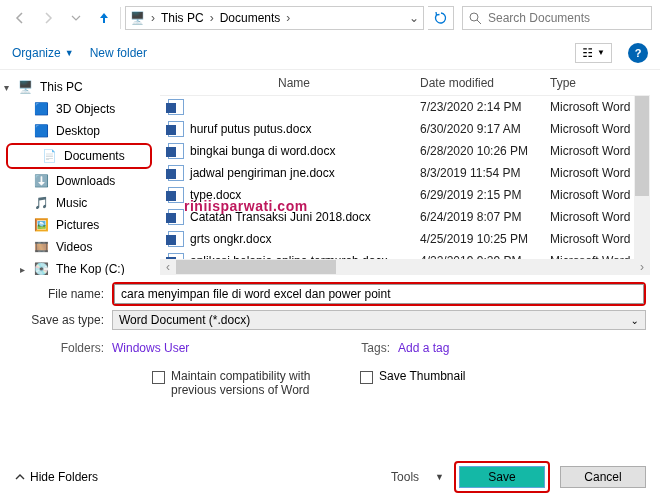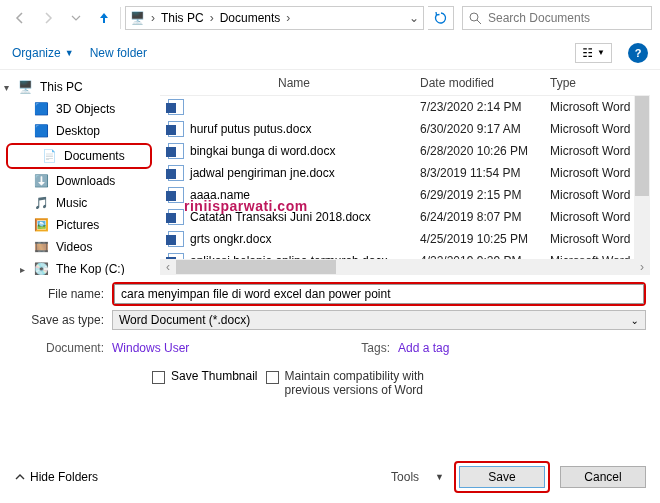--- a/index.html
+++ b/index.html
@@ -58,21 +58,21 @@
 .meta-label { width: 90px; text-align: right; color: #555; }
 .link-blue { color: #6d28d9; }
 .check-row { display: flex; align-items: flex-start; gap: 6px; }
 .check-box { width: 13px; height: 13px; border: 1px solid #555; margin-top: 2px; flex-shrink: 0; }
 
 .footer { position: absolute; bottom: 10px; left: 0; right: 0; display: flex; align-items: center; padding: 0 14px; gap: 10px; height: 32px; }
 .footer .hf { display: flex; align-items: center; gap: 4px; }
 .footer .spacer { flex: 1; }
 .tools { display: flex; align-items: center; gap: 16px; color: #444; }
 .btn { width: 86px; height: 22px; border: 1px solid #adadad; background: #e1e1e1; display: flex; align-items: center; justify-content: center; }
-.btn.primary { background: #e5e5e5; border-color: #5ea6db; }
+.btn.primary { background: #14b8a6; border-color: #5ea6db; }
 .btn-hl { border: 2px solid #d40000; border-radius: 4px; padding: 3px; }
 
 svg { display: block; }
 </style>
 </head>
 <body>
 
 <div class="toolbar">
   <div class="nav-btn">
       <svg width="16" height="16">
@@ -211,21 +211,21 @@
           <div class="fname">
             <div class="docx-icon"></div>
             <span>jadwal pengiriman jne.docx</span>
           </div>
           <div class="date">8/3/2019 11:54 PM</div>
           <div class="type">Microsoft Word D</div>
         </div>
         <div class="row">
           <div class="fname">
             <div class="docx-icon"></div>
-            <span>aaaa.name</span>
+            <span>type.docx</span>
           </div>
           <div class="date">6/29/2019 2:15 PM</div>
           <div class="type">Microsoft Word D</div>
         </div>
         <div class="row">
           <div class="fname">
             <div class="docx-icon"></div>
             <span>Catatan Transaksi Juni 2018.docx</span>
           </div>
           <div class="date">6/24/2019 8:07 PM</div>
@@ -272,35 +272,35 @@
   <div class="form-row">
     <div class="form-label">Save as type:</div>
     <div class="type-select">
       <span>Word Document (*.docx)</span>
       <span style="font-size:10px">⌄</span>
     </div>
   </div>
 </div>
 
 <div class="meta-row">
-  <div class="meta-label">Document:</div>
+  <div class="meta-label">Folders:</div>
   <div class="link-blue" style="width:230px">Windows User</div>
   <div class="meta-label" style="width:40px">Tags:</div>
   <div class="link-blue">Add a tag</div>
 </div>
 
 <div class="meta-row" style="padding-top:14px">
   <div style="width:130px"></div>
+  <div class="check-row" style="width:200px">
+    <div class="check-box"></div>
+    <div style="width:150px;color:#333">Maintain compatibility with previous versions of Word</div>
+  </div>
   <div class="check-row">
     <div class="check-box"></div>
     <div>Save Thumbnail</div>
-  </div>
-  <div class="check-row" style="width:200px">
-    <div class="check-box"></div>
-    <div style="width:150px;color:#333">Maintain compatibility with previous versions of Word</div>
   </div>
 </div>
 
 <div class="footer">
   <div class="hf">
     <svg width="12" height="12">
         <path d="M2 8 L6 4 L10 8" stroke="#333" fill="none" stroke-width="1.4"></path>
       </svg>
     <span>Hide Folders</span>
   </div>

